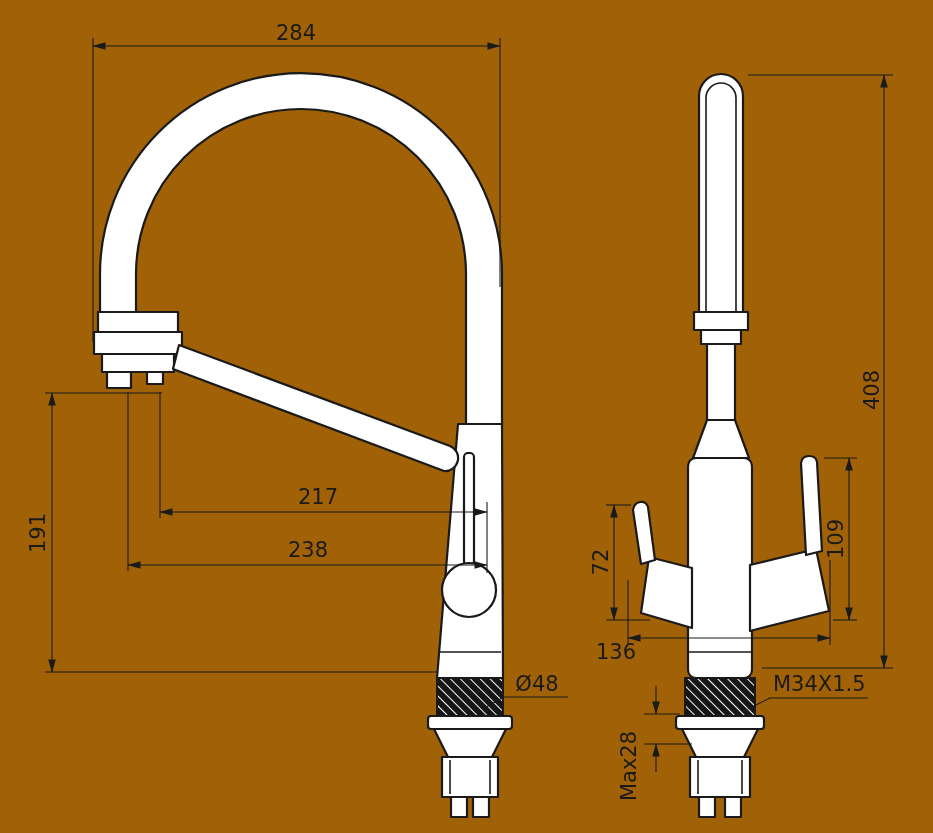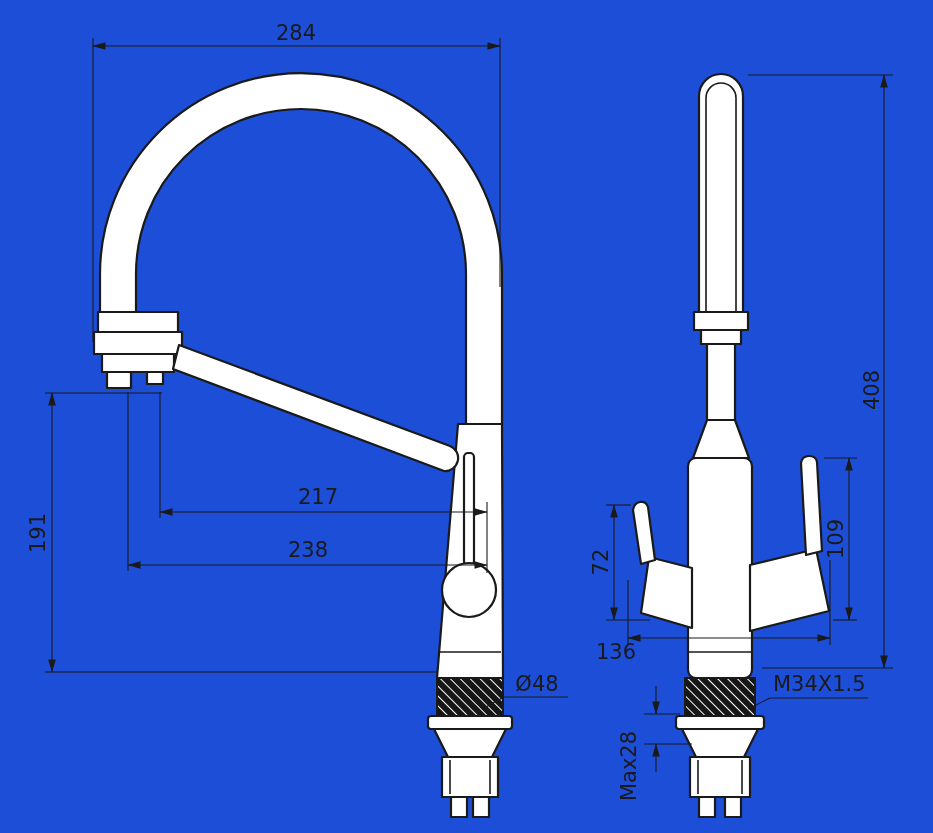--- a/index.html
+++ b/index.html
@@ -1,16 +1,16 @@
 <!DOCTYPE html>
 <html><head>
 <meta charset="utf-8">
 <style>
   html,body{margin:0;padding:0;background:#ffffff;}
-  .canvas{position:relative;width:933px;height:833px;background:#1d4ed8;overflow:hidden;}
+  .canvas{position:relative;width:933px;height:833px;background:#a16207;overflow:hidden;}
   svg{display:block;}
   .outline{fill:#ffffff;stroke:#1a1a1a;stroke-width:2.2;stroke-linejoin:round;stroke-linecap:butt;}
   .thin{fill:none;stroke:#1a1a1a;stroke-width:1.6;}
   .dim{fill:none;stroke:#1a1a1a;stroke-width:1.1;}
   .dimtxt{font-family:"DejaVu Sans","Liberation Sans",sans-serif;font-size:21px;fill:#1a1a1a;}
 </style>
 </head>
 <body>
 
 <div class="canvas">

